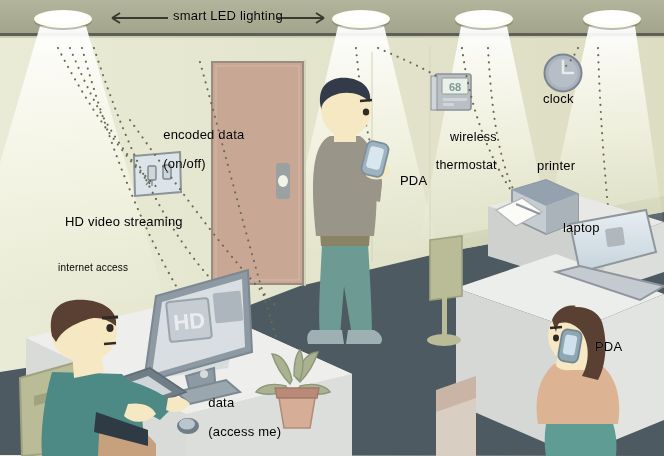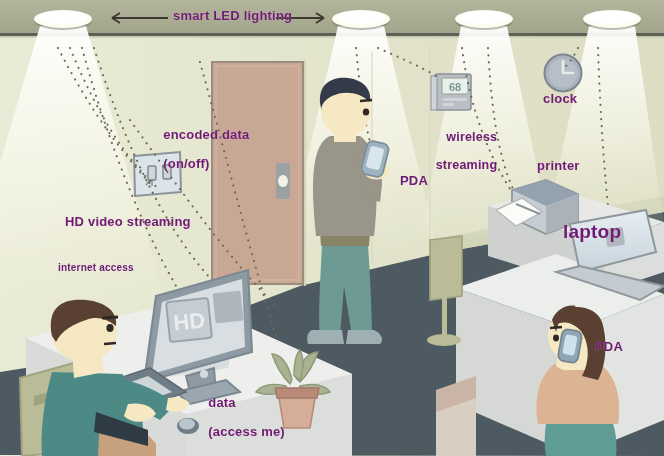--- a/index.html
+++ b/index.html
@@ -6,23 +6,23 @@
   #stage{
     position:relative;
     width:664px;height:456px;
     overflow:hidden;
     font-family:"Liberation Sans", sans-serif;
     background:#e9ead5;
   }
   #scene{position:absolute;inset:0;}
   .lbl{
     position:absolute;
-    color:#701a75;
+    color:#000000;
     font-family:"Liberation Sans", sans-serif;
-    font-weight:bold;
+    font-weight:normal;
     letter-spacing:.2px;
     white-space:pre;
     line-height:1.12;
     text-shadow:0 0 1px rgba(233,234,213,.6);
   }
 </style>
 </head>
 <body>
 
 <div id="stage">
@@ -287,23 +287,23 @@
 
   <div class="lbl" style="left:193px;top:381px;font-size:13px;text-align:left;">
     <span>data</span><br>
     <span>(access me)</span>
   </div>
 
   <div class="lbl" style="left:400px;top:174px;font-size:13px;">PDA</div>
 
   <div class="lbl" style="left:421px;top:116px;font-size:12.5px;text-align:right;">
     <span>wireless</span><br>
-    <span>streaming</span>
+    <span>thermostat</span>
   </div>
 
   <div class="lbl" style="left:543px;top:92px;font-size:13px;">clock</div>
 
   <div class="lbl" style="left:537px;top:159px;font-size:13px;">printer</div>
 
-  <div class="lbl" style="left:563px;top:221px;font-size:19px;">laptop</div>
+  <div class="lbl" style="left:563px;top:221px;font-size:13px;">laptop</div>
 
   <div class="lbl" style="left:595px;top:340px;font-size:13px;">PDA</div>
 </div>
 
 </body></html>

